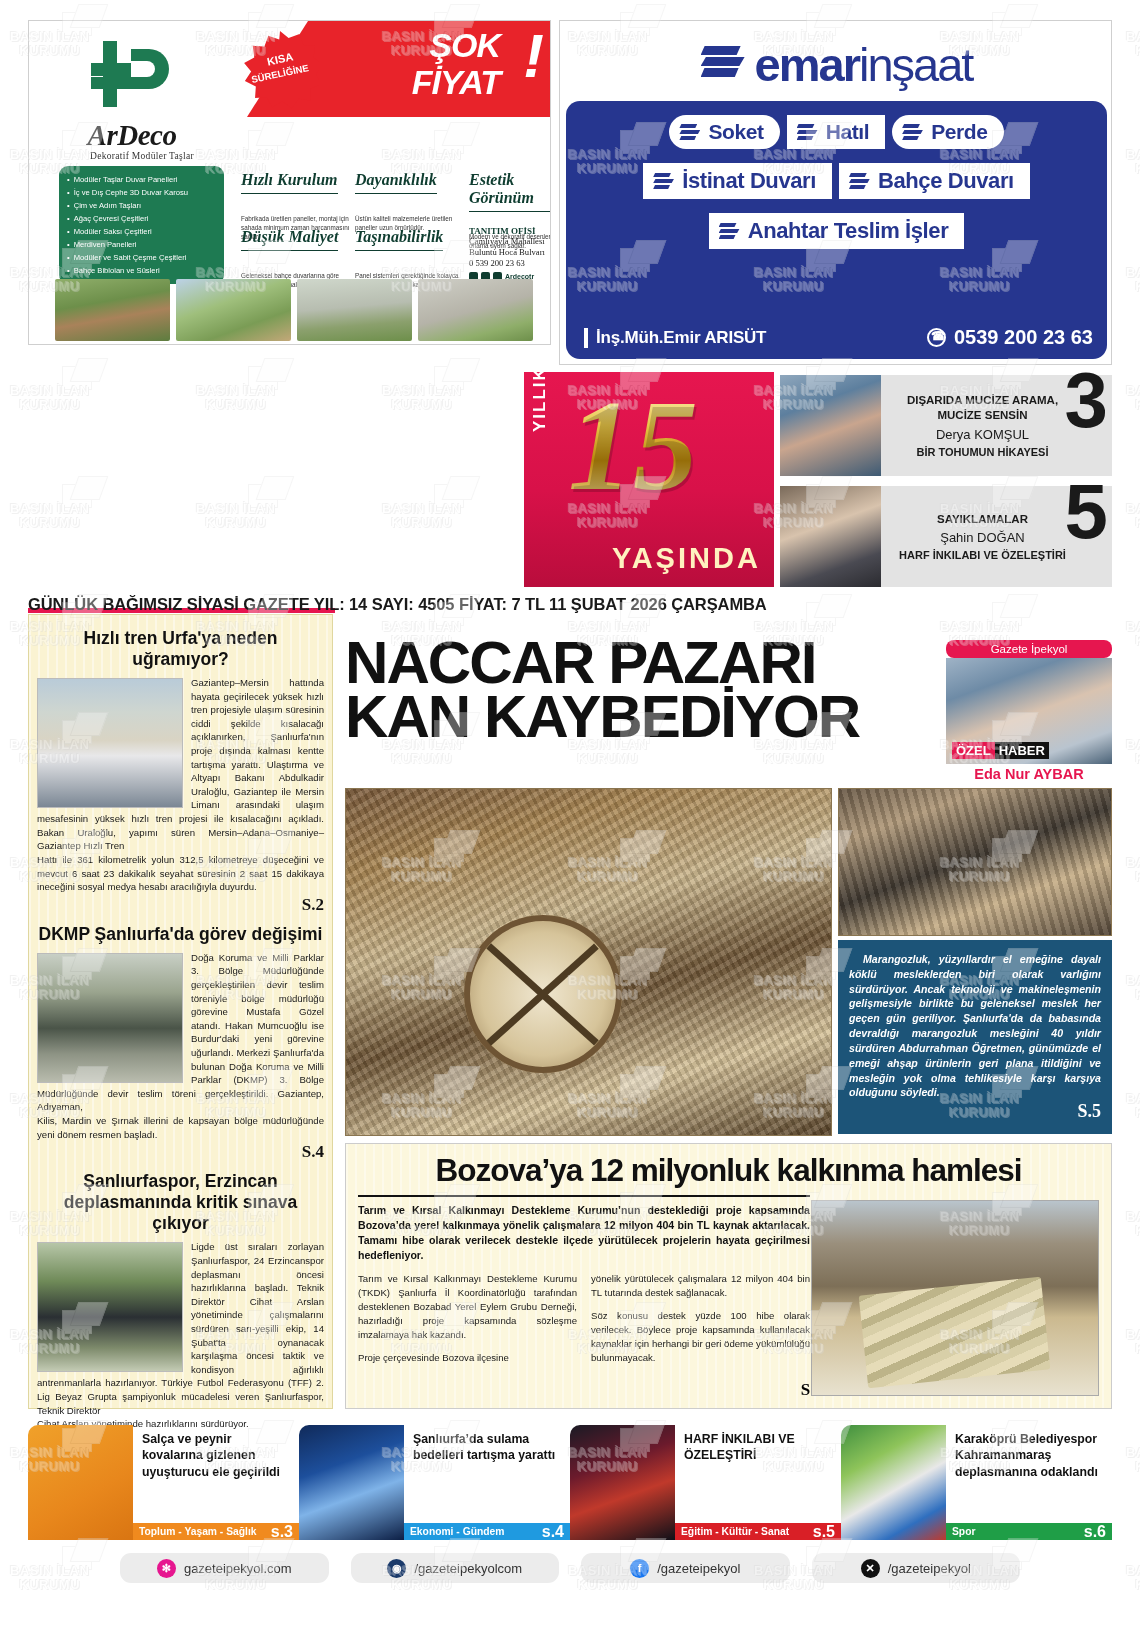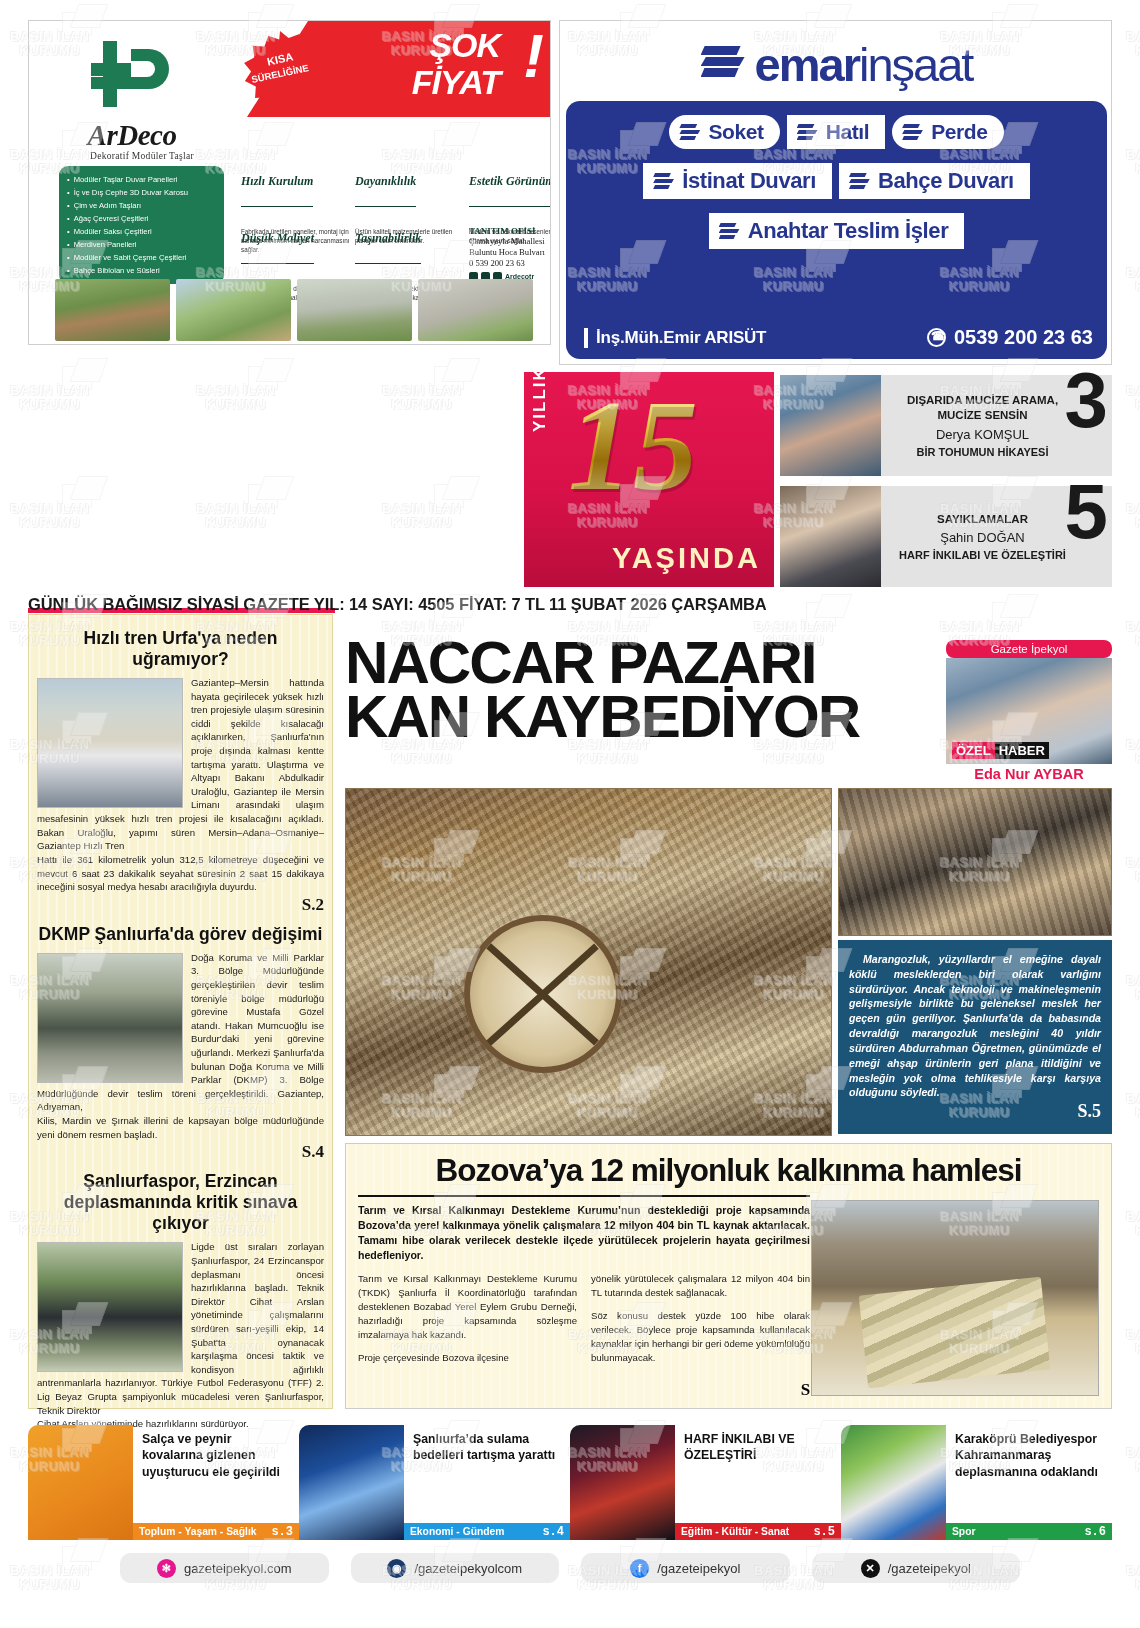--- a/index.html
+++ b/index.html
@@ -54,21 +54,21 @@
      clip-path: polygon(50% 0%,61% 9%,75% 4%,80% 18%,95% 19%,93% 34%,105% 43%,96% 55%,
        103% 68%,89% 74%,89% 89%,74% 87%,65% 99%,53% 90%,40% 98%,33% 85%,18% 86%,19% 71%,
        5% 64%,13% 52%,4% 41%,17% 34%,15% 19%,30% 20%,35% 6%,49% 11%); }
   .kisa-badge .t1 { position:absolute; left:0; right:0; top:22px; text-align:center;
       color:#fff; font-weight:bold; font-size:11px; transform:rotate(-12deg); }
   .kisa-badge .t2 { position:absolute; left:0; right:0; top:37px; text-align:center;
       color:#fff; font-weight:bold; font-size:9.5px; transform:rotate(-12deg); }
 
   .feat { position:absolute; }
   .feat h4 { font-family:"Liberation Serif", serif; font-style:italic; font-weight:bold;
-     font-size:12px; color:#0f3d30; border-bottom:1.2px solid #0f3d30; display:inline-block; padding-bottom:17px; margin-bottom:20px;}
+     font-size:16px; color:#0f3d30; border-bottom:1.2px solid #0f3d30; display:inline-block; padding-bottom:4px; margin-bottom:20px;}
   .feat p { font-size:6.3px; line-height:1.45; color:#333; width:112px; }
 
   .tanitim { position:absolute; left:440px; top:205px; width:88px; }
   .tanitim .th { font-family:"Liberation Serif", serif; font-weight:bold; font-size:9px; color:#0f3d30;}
   .tanitim .tl { font-family:"Liberation Serif", serif; font-size:8.6px; color:#1a1a1a; line-height:1.3;}
   .tanitim .social { display:flex; gap:3px; align-items:center; margin-top:2px;}
   .tanitim .social i { width:9px; height:9px; background:#0f3d30; border-radius:2px; display:inline-block;}
   .tanitim .social span { font-size:7px; color:#0f3d30; font-weight:bold;}
 
   .ad-photos { position:absolute; left:26px; top:258px; width:478px; height:62px; display:flex; gap:6px;}
@@ -202,21 +202,21 @@
   .card .thumb { width:105px; height:115px; flex:0 0 auto; border-radius:10px 0 0 0;}
   .c1 { background:linear-gradient(150deg,#f0a12a 0%,#e8871c 60%,#d97512 100%);}
   .c2 { background:linear-gradient(160deg,#102a5a 0%,#1d4f9c 35%,#7fb3e8 60%,#0c1f45 100%);}
   .c3 { background:linear-gradient(160deg,#1a1a24 0%,#6b1a2c 35%,#c0392b 60%,#101018 100%);}
   .c4 { background:linear-gradient(150deg,#3f8f3f 0%,#8ec45a 30%,#e8e8e8 55%,#2f6fbf 80%,#c0392b 100%);}
   .card .body { flex:1; padding:6px 6px 0 9px; position:relative;}
   .card .body h5 { font-size:12.3px; font-weight:bold; color:#111; line-height:1.33;}
   .card .tagbar { position:absolute; left:0; right:0; bottom:0; height:17px; display:flex;
      align-items:center; justify-content:space-between; padding:0 6px; color:#fff;
      font-size:10.3px; font-weight:bold;}
-  .card .tagbar .pg { font-family:Liberation Mono, monospace; font-size:12px;}
+  .card .tagbar .pg { font-family:Liberation Sans, sans-serif; font-size:16px;}
   .t1b { background:#f08a1e; } .t2b { background:#1f9ae0; } .t3b { background:#d91f26; } .t4b { background:#1f9e47; }
 
   
   .socialbar { position:absolute; left:120px; top:1553px; width:900px; display:flex; gap:22px; z-index:5;}
   .sitem { flex:1; background:#ececec; border-radius:11px; height:30px; display:flex; align-items:center;
      justify-content:center; gap:8px; }
   .sitem .ic { width:19px; height:19px; border-radius:50%; display:flex; align-items:center;
      justify-content:center; color:#fff; font-size:11px; font-weight:bold;}
   .sitem span { font-size:13px; color:#333; }
   .ic-web { background:#e6168f; } .ic-ig { background:#1a3a6b; }

